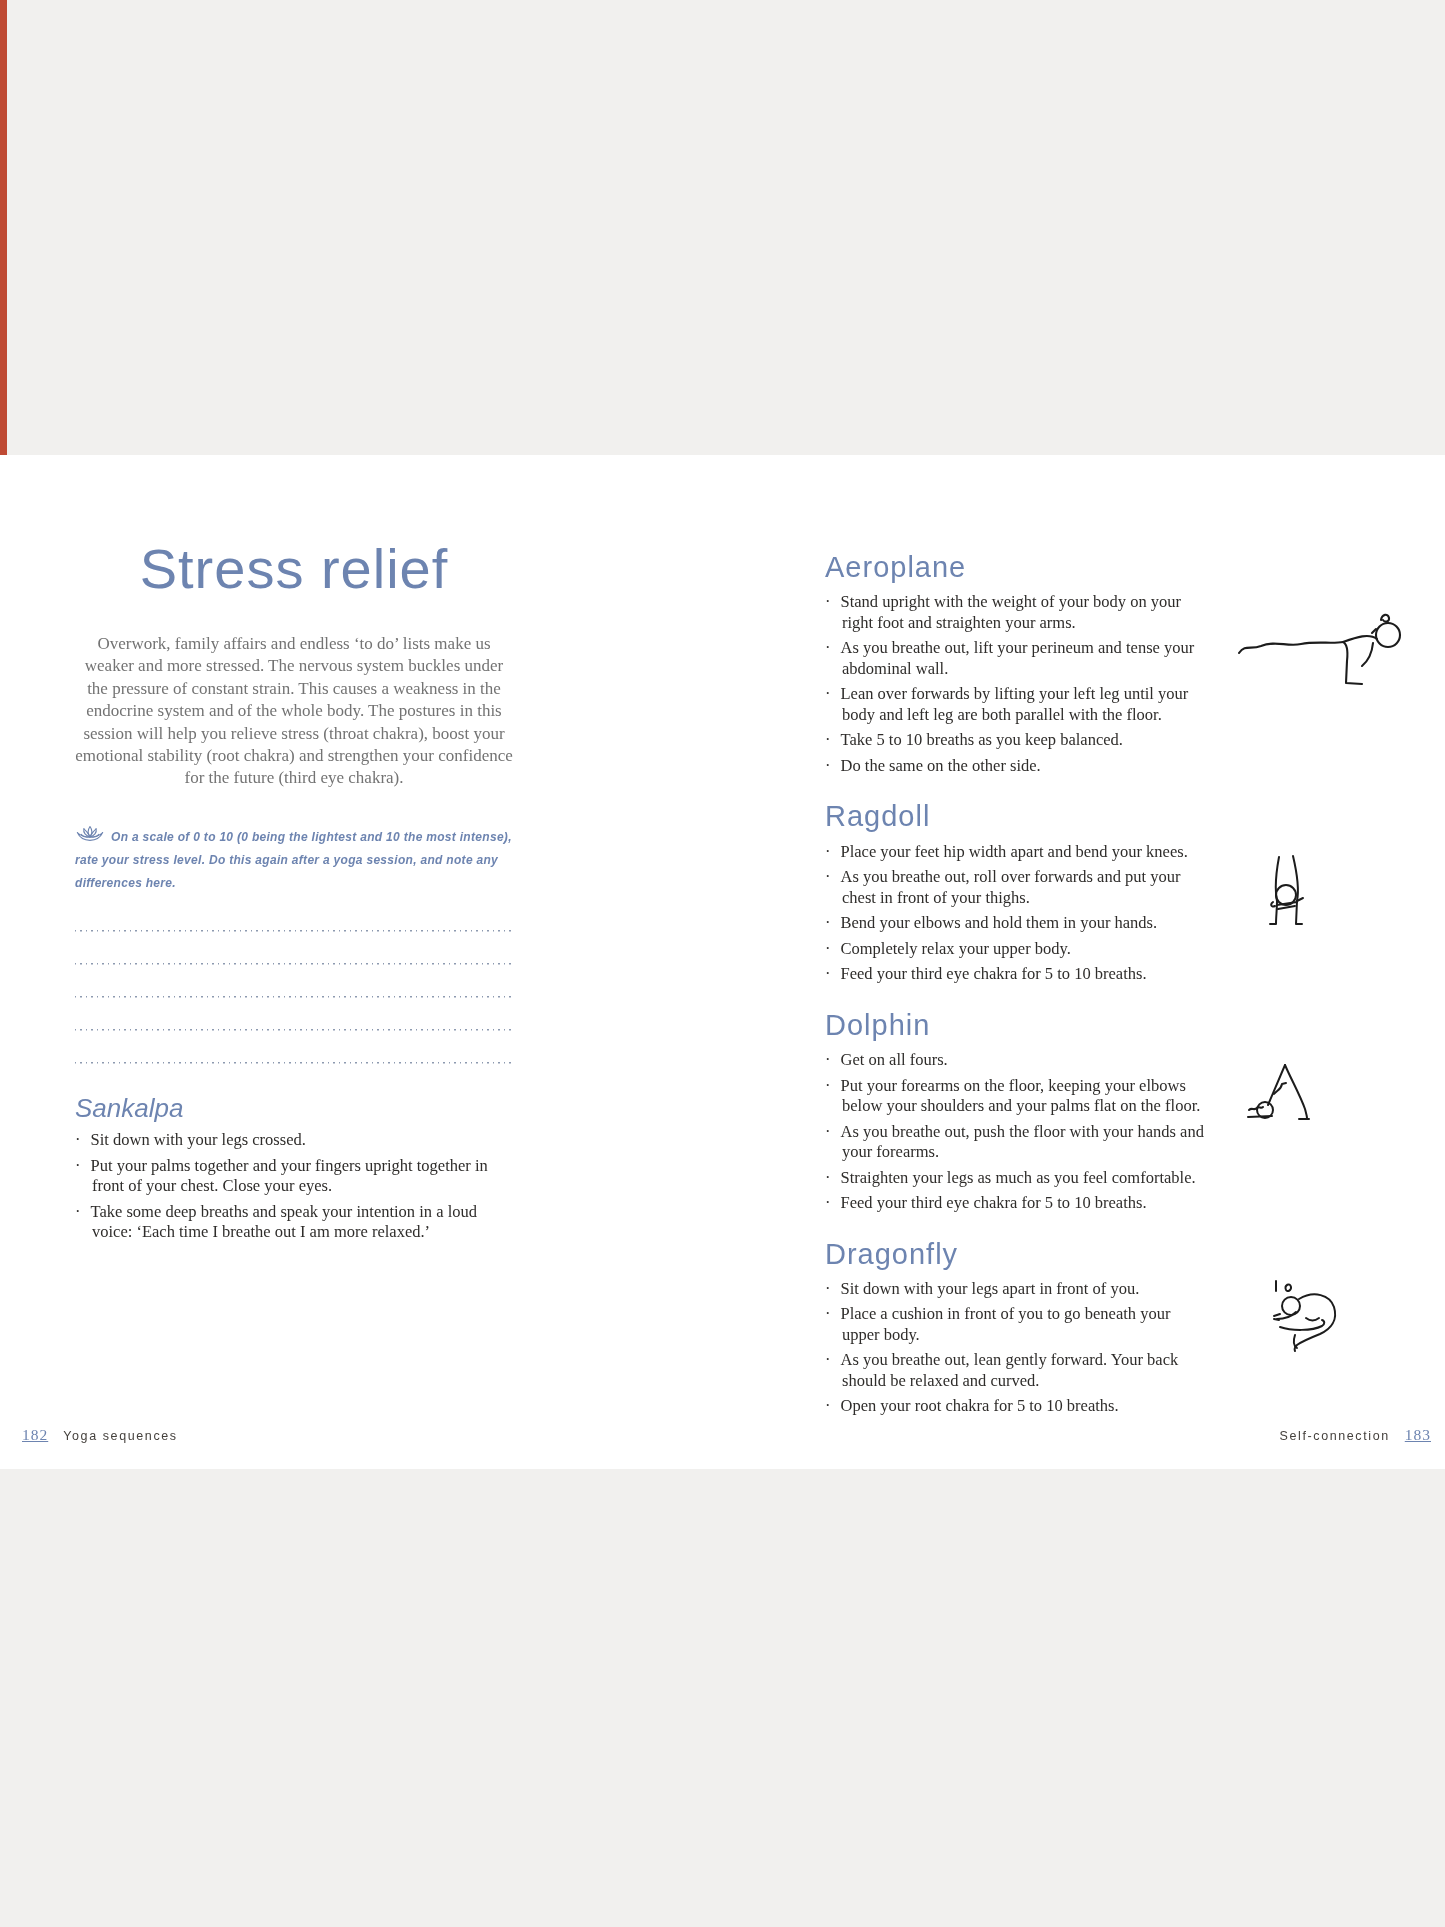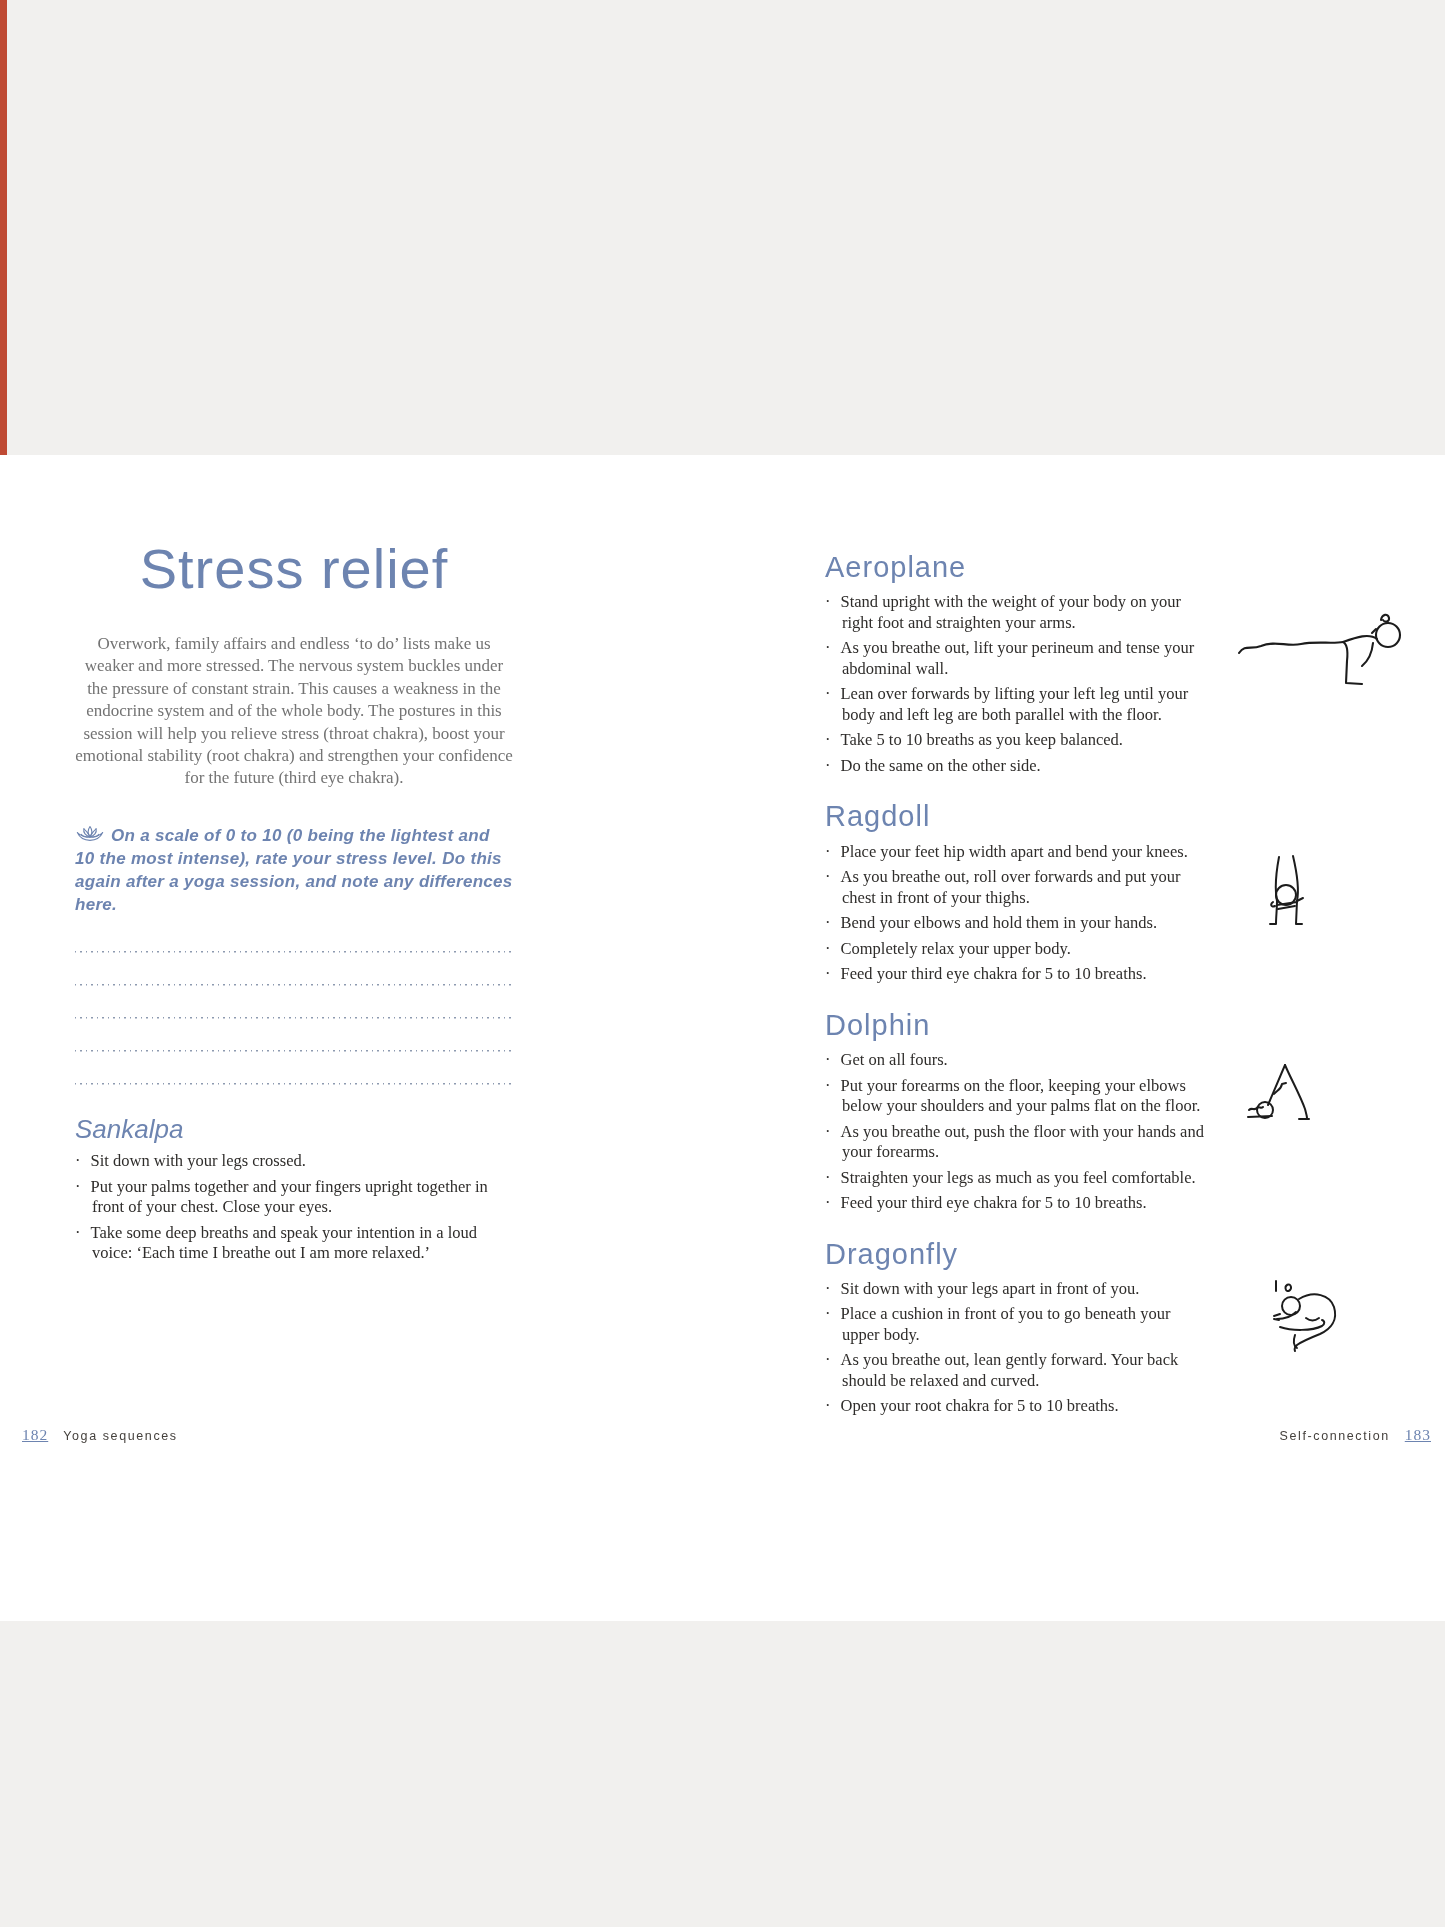--- a/index.html
+++ b/index.html
@@ -8,40 +8,40 @@
     background:#f1f0ee;
     position:relative;
     font-family:"Liberation Serif", serif;
     color:#2f2d2b;
   }
   .spine-strip {
     position:absolute; left:0; top:0; width:7px; height:455px;
     background:#bf4a33;
   }
   .spread {
-    position:absolute; left:0; top:455px; width:1445px; height:1166px;
+    position:absolute; left:0; top:455px; width:1445px; height:1014px;
     background:#ffffff;
   }
 
   
   .left-col { position:absolute; left:75px; top:86px; width:438px; }
   .title {
     margin:0; font-family:"Liberation Sans", sans-serif;
     font-weight:400; font-size:56px; line-height:1;
     letter-spacing:1px; color:#6d84b0; text-align:center;
   }
   .intro {
     margin:36px 0 0 0; font-size:17px; line-height:22.4px;
     text-align:center; color:#737373;
   }
   .prompt {
     margin:34px 0 0 0;
     font-family:"Liberation Sans", sans-serif;
     font-style:italic; font-weight:bold;
-    font-size:17px; line-height:23px; letter-spacing:0.3px;
+    font-size:12px; line-height:23px; letter-spacing:0.3px;
     color:#6d84b0;
   }
   .lotus { vertical-align:-3px; margin-right:6px; }
   .lines { margin-top:4px; }
   .dotline {
     height:33px;
     background-image:repeating-linear-gradient(to right, #8d9ab0 0 1.5px, transparent 1.5px 5.5px);
     background-size:100% 1.5px;
     background-repeat:no-repeat;
     background-position:0 100%;

